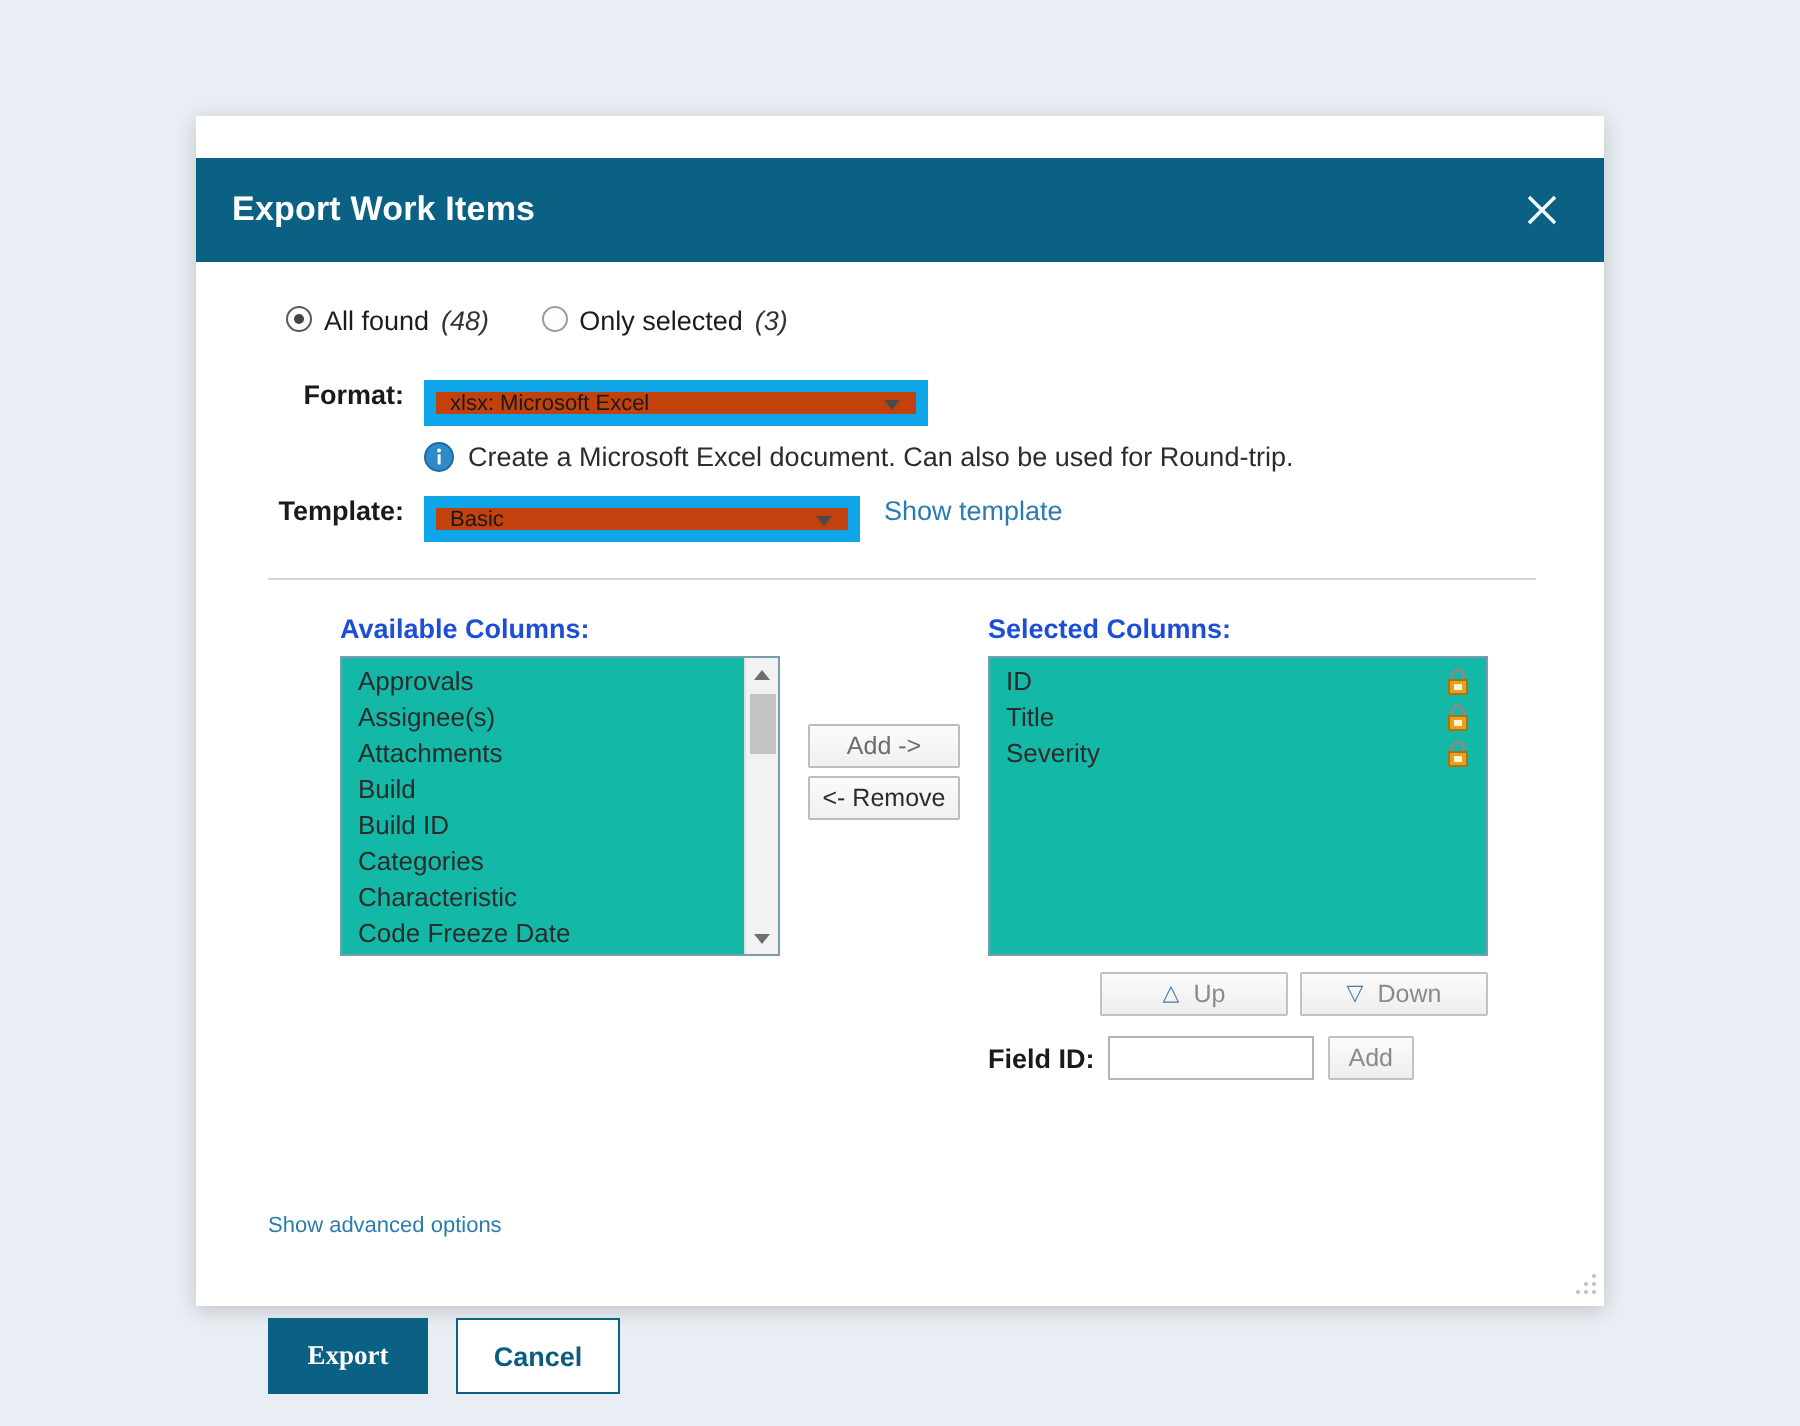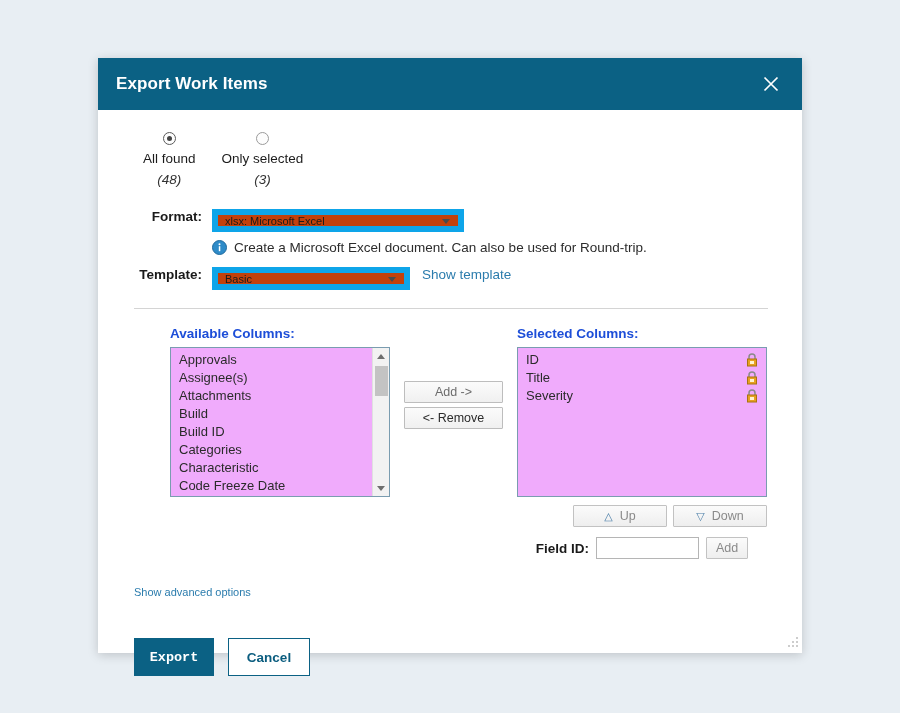--- a/index.html
+++ b/index.html
@@ -28,20 +28,21 @@
 
   
   .titlebar {
     height: 52px;
     background: #0b6184;
     display: flex;
     align-items: center;
     justify-content: space-between;
     padding: 0 16px 0 18px;
     flex: 0 0 auto;
+    margin-top: 21px;
   }
   .titlebar-title {
     color: #ffffff;
     font-size: 17px;
     font-weight: bold;
     letter-spacing: 0.1px;
   }
   .close-btn {
     width: 30px; height: 30px;
     display: flex; align-items: center; justify-content: center;
@@ -59,26 +60,25 @@
   
   .scope-row {
     display: flex;
     align-items: center;
     gap: 26px;
     padding-left: 9px;
     margin-bottom: 22px;
   }
   .radio-opt {
     display: flex;
-    align-items: center;
+    align-items: flex-start;
     gap: 6px;
     cursor: pointer;
     font-size: 13.5px;
     color: #1c1c1c;
-    flex-direction: column;
   }
   .radio-mark {
     width: 13px; height: 13px;
     border-radius: 50%;
     border: 1px solid #9b9b9b;
     background: #fdfdfd;
     position: relative;
     flex: 0 0 auto;
   }
   .radio-opt.checked .radio-mark { border-color: #5a5a5a; }
@@ -115,21 +115,21 @@
     border: 6px solid #0ea5e9;
     background: #c2410c;
     display: flex;
     align-items: center;
     padding: 0 22px 0 7px;
     font-size: 11px;
     color: #1a1a1a;
     cursor: pointer;
   }
   .select-box.format { width: 252px; }
-  .select-box.template { width: 198px; }
+  .select-box.template { width: 218px; }
   .select-caret {
     position: absolute;
     right: 8px; top: 50%;
     margin-top: -2px;
     width: 0; height: 0;
     border-left: 4px solid transparent;
     border-right: 4px solid transparent;
     border-top: 5px solid #4a4a4a;
   }
   .link {
@@ -164,21 +164,21 @@
   }
   .col-block { display: flex; flex-direction: column; }
   .col-title {
     font-weight: bold;
     font-size: 13.5px;
     color: #1d4ed8;
     margin-bottom: 6px;
   }
   .listbox {
     border: 1px solid #7a9cb0;
-    background: #f0abfc;
+    background: #14b8a6;
     position: relative;
     overflow: hidden;
   }
   .listbox.available { width: 220px; height: 150px; }
   .listbox.selected  { width: 250px; height: 150px; }
   .list-items {
     padding: 3px 0 0 0;
     list-style: none;
     margin: 0;
   }
@@ -241,21 +241,21 @@
     justify-content: flex-start;
     padding-top: 55px;
     margin: 0 14px;
   }
   .btn-win {
     border: 1px solid #bdbdbd;
     background: linear-gradient(#fbfbfb, #f0f0f0);
     font-size: 12.5px;
     font-family: "Liberation Sans", sans-serif;
     padding: 3px 0;
-    width: 99px;
+    width: 76px;
     text-align: center;
     cursor: pointer;
     color: #6c6c6c;
     border-radius: 1px;
   }
   .btn-win.enabled { color: #2b2b2b; }
 
   
   .selected-side { display: flex; flex-direction: column; }
   .updown-row {
@@ -276,21 +276,21 @@
     justify-content: center;
     gap: 7px;
     cursor: pointer;
     border-radius: 1px;
   }
   .chev { color: #4a7ea8; font-size: 11px; line-height: 1; }
 
   .fieldid-row {
     display: flex;
     align-items: center;
-    justify-content: center;
+    justify-content: flex-start;
     gap: 7px;
     margin-top: 10px;
   }
   .fieldid-label {
     font-weight: bold;
     font-size: 13.5px;
     color: #1a1a1a;
   }
   .fieldid-input {
     width: 103px;
@@ -323,21 +323,21 @@
     left: 36px; top: 528px;
     display: flex;
     gap: 14px;
   }
   .btn-primary {
     background: #0b6184;
     color: #ffffff;
     border: 1px solid #0b6184;
     font-weight: bold;
     font-size: 13.5px;
-    font-family: Liberation Mono, monospace;
+    font-family: Liberation Serif, serif;
     width: 80px; height: 38px;
     cursor: pointer;
   }
   .btn-secondary {
     background: #ffffff;
     color: #0b5d7f;
     border: 1px solid #0b6184;
     font-weight: bold;
     font-size: 13.5px;
     font-family: "Liberation Sans", sans-serif;

